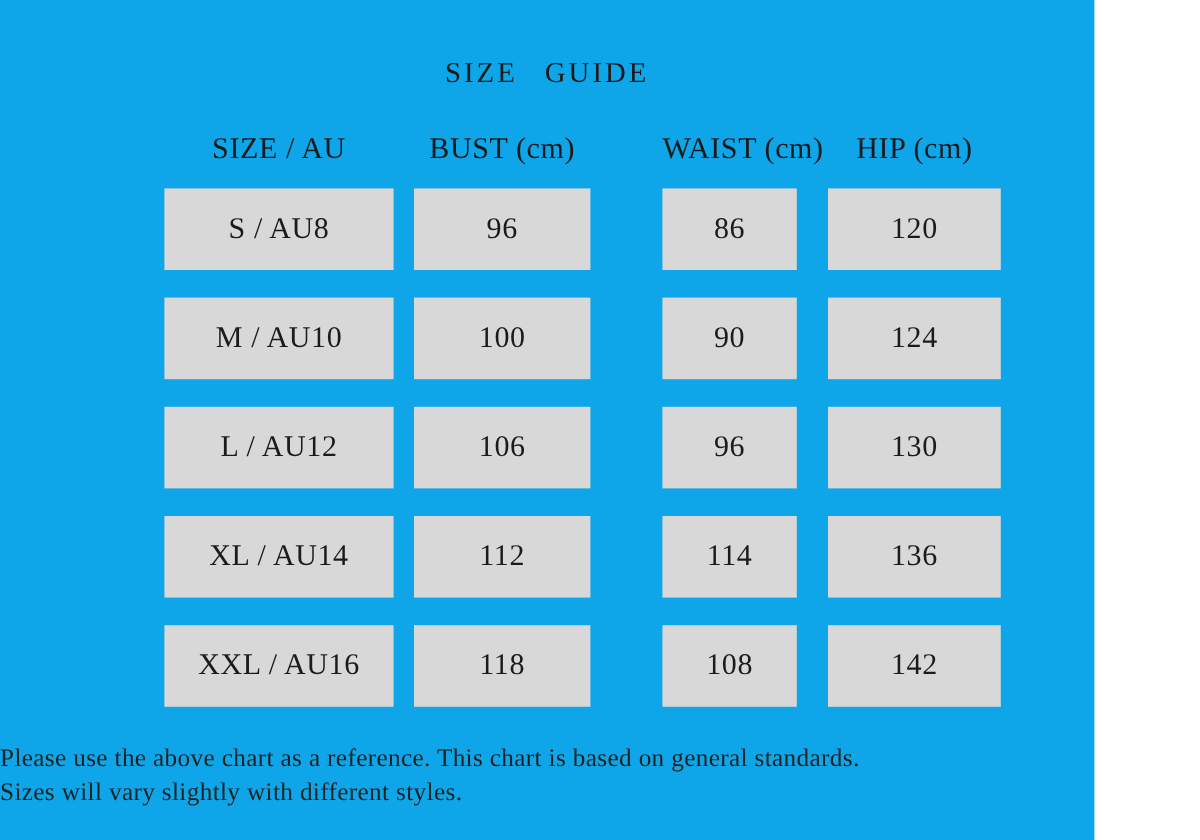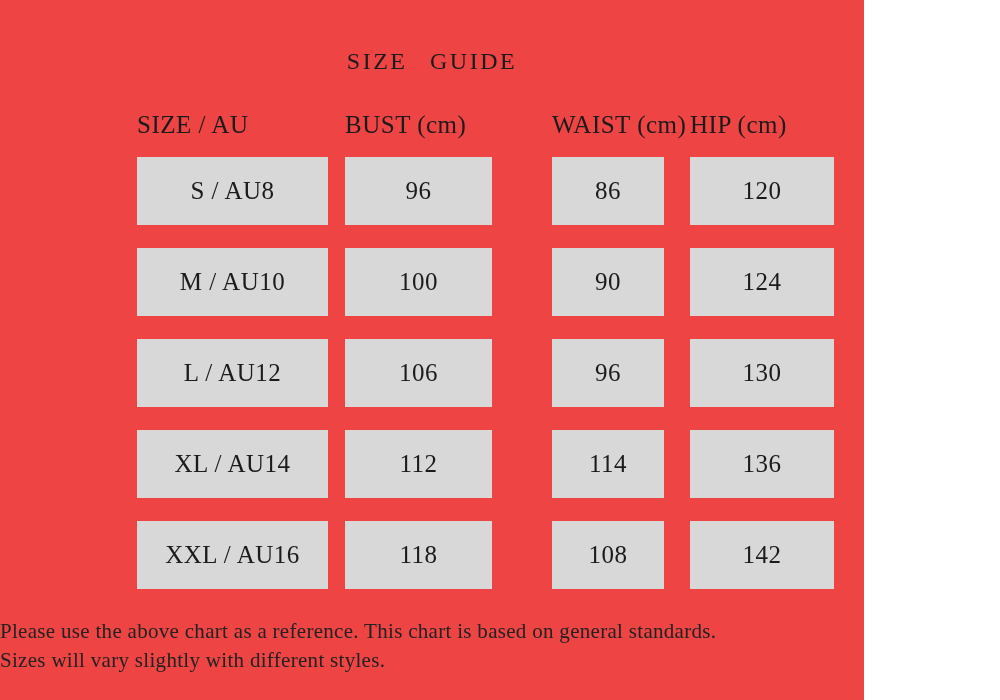--- a/index.html
+++ b/index.html
@@ -4,24 +4,25 @@
 <style>
   html, body {
     margin: 0;
     padding: 0;
     background: #ffffff;
   }
   #stage {
     position: relative;
     width: 864px;
     height: 700px;
-    background: #ef4444;
+    background: #0ea5e9;
     overflow: hidden;
     font-family: "Liberation Serif", serif;
     color: #1b1b1b;
+    padding-left: 48px;
   }
   .page-title {
     position: absolute;
     top: 48px;
     left: 0;
     width: 100%;
     text-align: center;
     font-size: 24px;
     letter-spacing: 2.5px;
     word-spacing: 14px;
@@ -39,20 +40,21 @@
   }
   .grid-row > div:nth-child(1) { grid-column: 1; }
   .grid-row > div:nth-child(2) { grid-column: 3; }
   .grid-row > div:nth-child(3) { grid-column: 5; margin-left: 34px; }
   .grid-row > div:nth-child(4) { grid-column: 7; }
   .header-row {
     height: 53px;
     align-items: center;
   }
   .header-cell {
+    text-align: center;
     font-size: 25px;
     letter-spacing: 0.5px;
     color: #1b1b1b;
     white-space: nowrap;
   }
   .data-row {
     height: 68px;
     margin-top: 6px;
     margin-bottom: 23px;
   }

